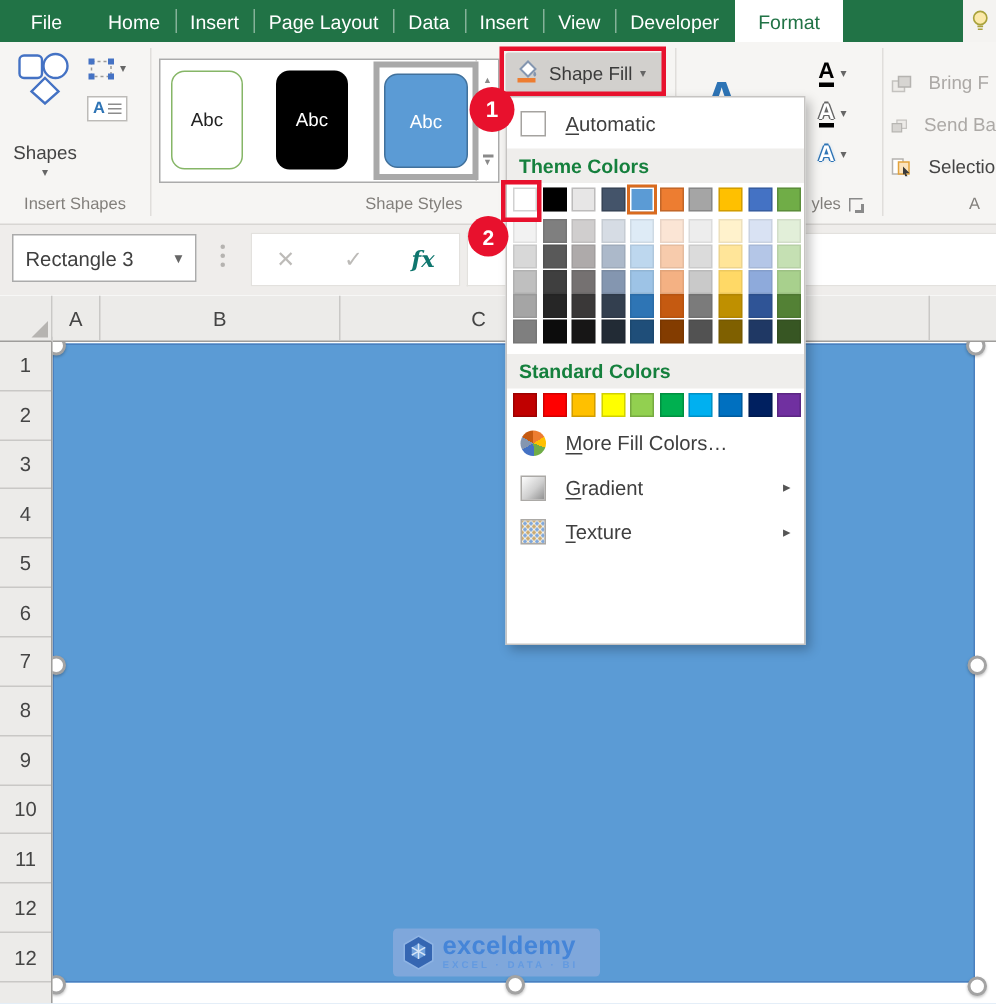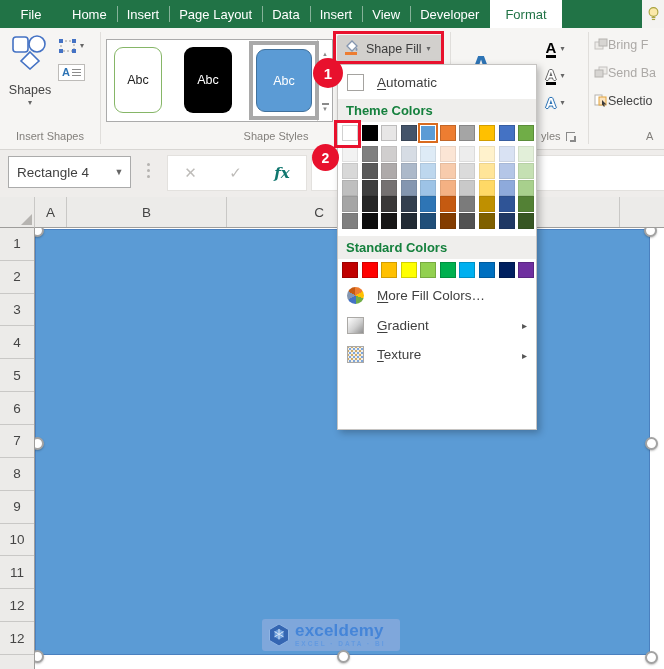--- a/index.html
+++ b/index.html
@@ -19,21 +19,21 @@
   .bulb-tile{margin-left:auto;width:22px;background:#F4F3F1;display:flex;align-items:center;justify-content:center;}
 
   
   .ribbon{position:absolute;left:0;top:28px;width:664px;height:122px;background:#F6F5F3;
           border-bottom:1px solid #D8D6D3;box-sizing:border-box;font-size:12.5px;color:#444;}
   .vsep{position:absolute;top:4px;bottom:5px;width:1px;background:#E0DEDB;}
   .grp-label{position:absolute;top:102px;font-size:11px;color:#827F7B;}
 
   .shapes-btn{position:absolute;left:4px;top:6px;width:52px;height:92px;display:flex;
               flex-direction:column;align-items:center;gap:2px;}
-  .shapes-btn .lbl{margin-top:8px;}
+  .shapes-btn .lbl{margin-top:20px;}
   .mini-btn{position:absolute;display:flex;align-items:center;gap:2px;}
   .drop{font-size:8px;color:#666;line-height:1;}
   .tbx-a{font-weight:bold;color:#2E74B5;font-size:11px;line-height:1;}
   .tbx-lines span{display:block;width:9px;height:1px;background:#8c8c8c;margin:2px 0;}
   .tbx-box{border:1px solid #BDBBB8;background:#fff;padding:2px 3px;display:flex;align-items:center;gap:2px;}
 
   .gallery{position:absolute;left:106px;top:11px;width:227px;height:83px;background:#fff;
            border:1px solid #ABABAB;box-sizing:border-box;}
   .chip{position:absolute;width:48px;height:66px;border-radius:9px;display:flex;align-items:center;
         justify-content:center;font-size:12.5px;box-sizing:border-box;}
@@ -56,21 +56,21 @@
              align-items:center;justify-content:center;}
   .wa-big{font-size:34px;font-weight:bold;color:#2E74B5;line-height:1;}
   .wa-pen{font-size:14px;color:#3b3b3b;margin:22px 0 0 -4px;transform:scaleX(-1);}
   .wa-small{position:absolute;left:534px;width:42px;height:26px;display:flex;align-items:center;
             justify-content:center;gap:4px;}
   .tf-a{font-weight:bold;font-size:15px;line-height:1.05;color:#000;border-bottom:3px solid #000;}
   .to-a{font-weight:bold;font-size:15px;line-height:1.05;color:#fff;border-bottom:3px solid #000;
         text-shadow:1px 0 #666,-1px 0 #666,0 1px #666,0 -1px #666;}
   .te-a{font-weight:bold;font-size:15px;line-height:1.05;color:#fff;
         text-shadow:1px 0 #2E74B5,-1px 0 #2E74B5,0 1px #2E74B5,0 -1px #2E74B5,0 0 3px #9DC3E6;}
-  .arr-row{position:absolute;left:594px;width:70px;height:24px;display:flex;align-items:flex-start;gap:0;
+  .arr-row{position:absolute;left:594px;width:70px;height:24px;display:flex;align-items:flex-end;gap:11px;
            white-space:nowrap;overflow:hidden;}
   .arr-row.disabled{color:#ACA9A6;}
   .yles-label{position:absolute;left:541px;top:102px;font-size:11px;color:#827F7B;
               display:flex;align-items:center;gap:5px;}
   .launcher{width:8px;height:8px;border-top:1px solid #8a8a8a;border-left:1px solid #8a8a8a;position:relative;}
   .launcher::after{content:"";position:absolute;right:-1px;bottom:-1px;width:4px;height:4px;
                    border-right:2px solid #8a8a8a;border-bottom:2px solid #8a8a8a;}
 
   
   .fbar{position:absolute;left:0;top:150px;width:664px;height:47px;background:#EFEDEB;}
@@ -280,21 +280,21 @@
         <rect x="5" y="3" width="7" height="8" fill="#FBE3BE" stroke="#E2A33C"></rect>
         <path d="M8 6 L12.5 10.5 L10 10.5 L11 12.5 L9.5 12.5 L8.8 10.7 L8 11.5 Z" fill="#3b3b3b"></path>
       </svg>
       <span>Selectio</span>
     </div>
     <div class="grp-label" style="left:646px;">A</div>
   </div>
 
   <div class="fbar">
     <div class="namebox">
-      <span>Rectangle 4</span>
+      <span>Rectangle 3</span>
       <span class="nb-arrow">▼</span>
     </div>
     <div class="fdots">
         <i></i>
         <i></i>
         <i></i>
       </div>
     <div class="fbtns">
       <span class="fx-cancel">✕</span>
       <span class="fx-enter">✓</span>

